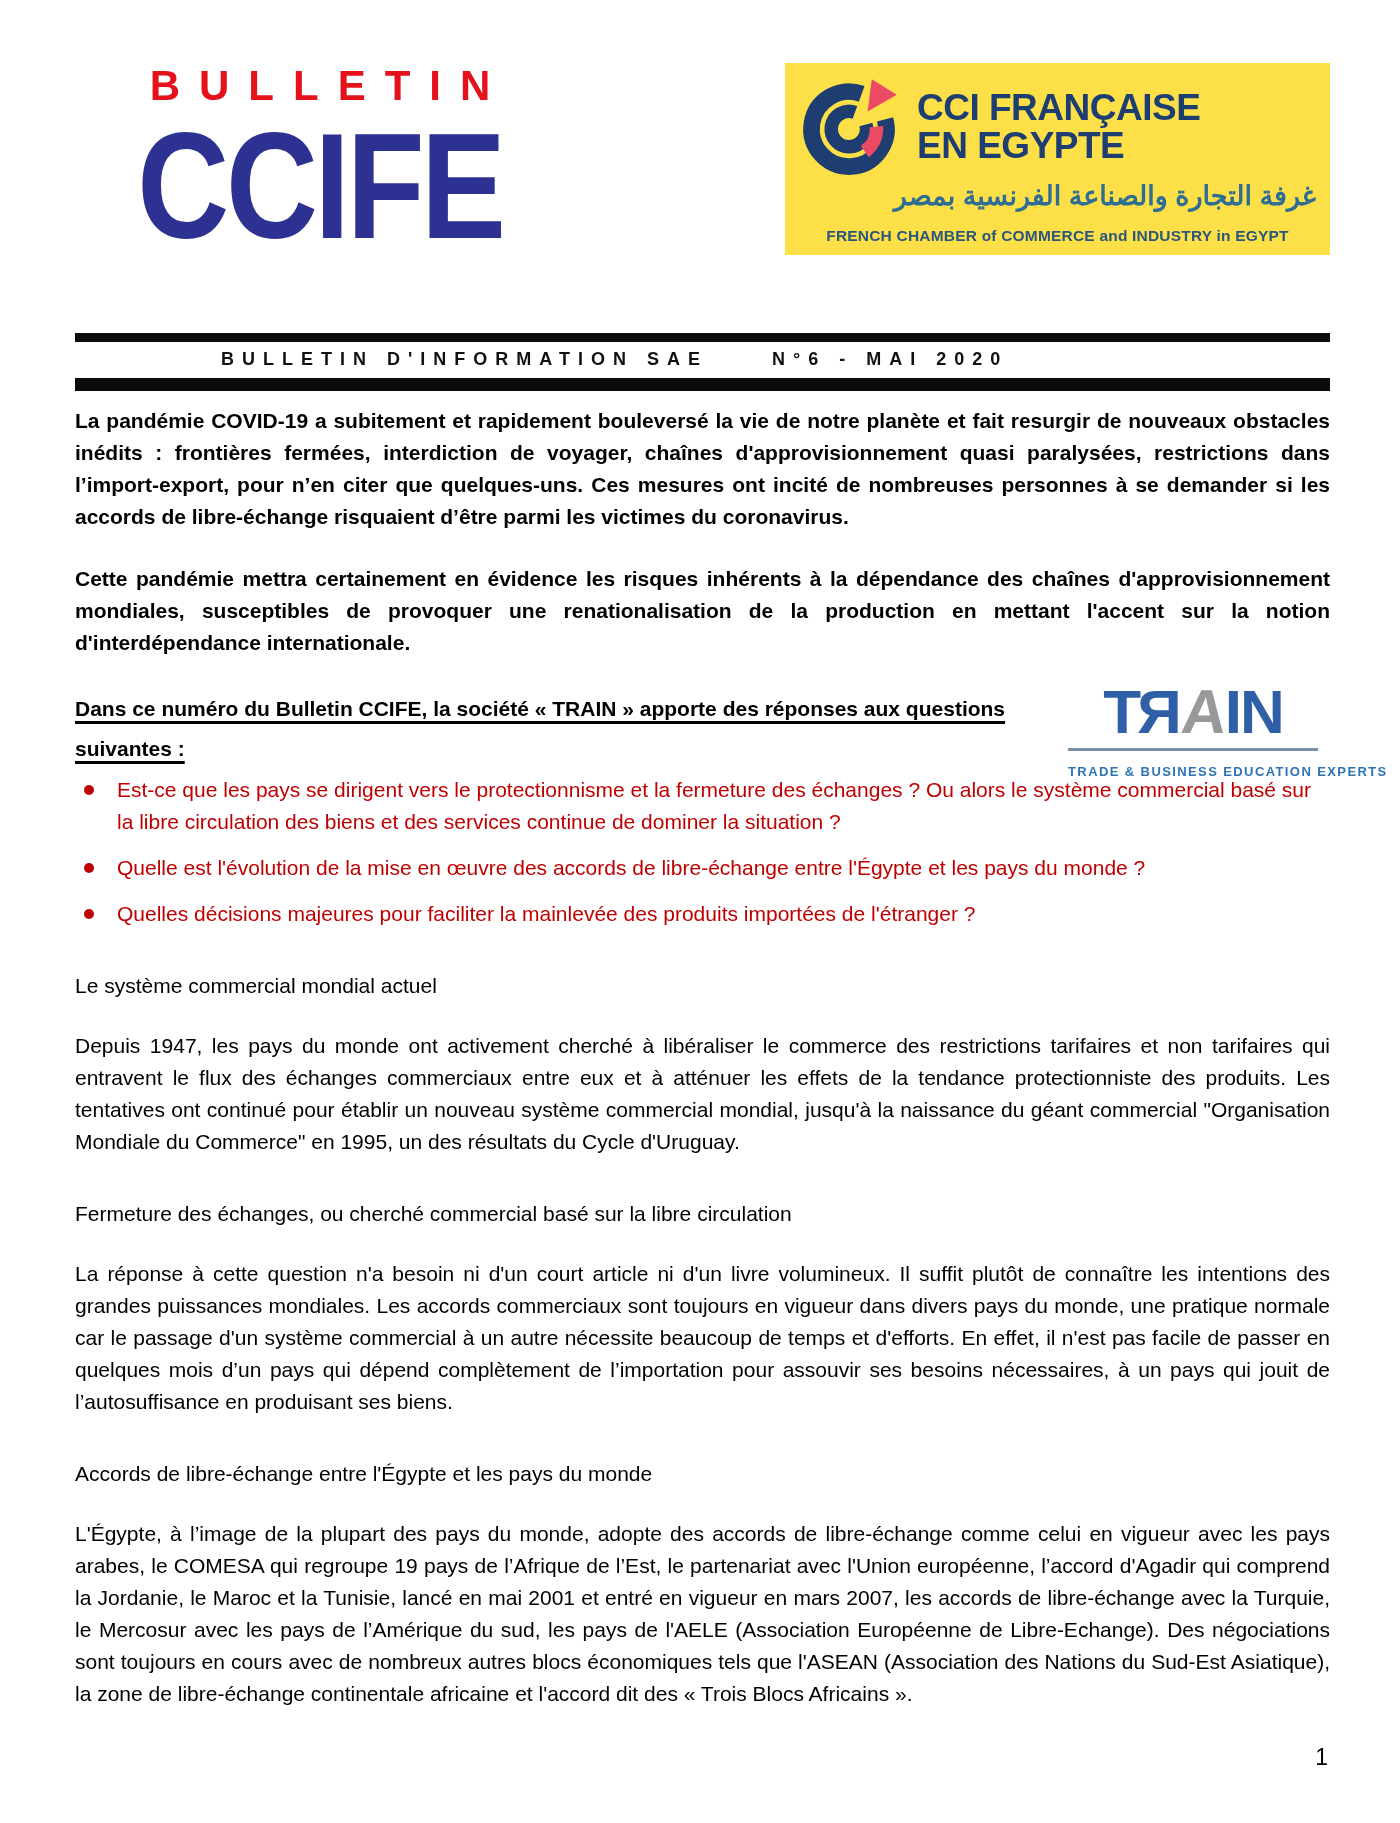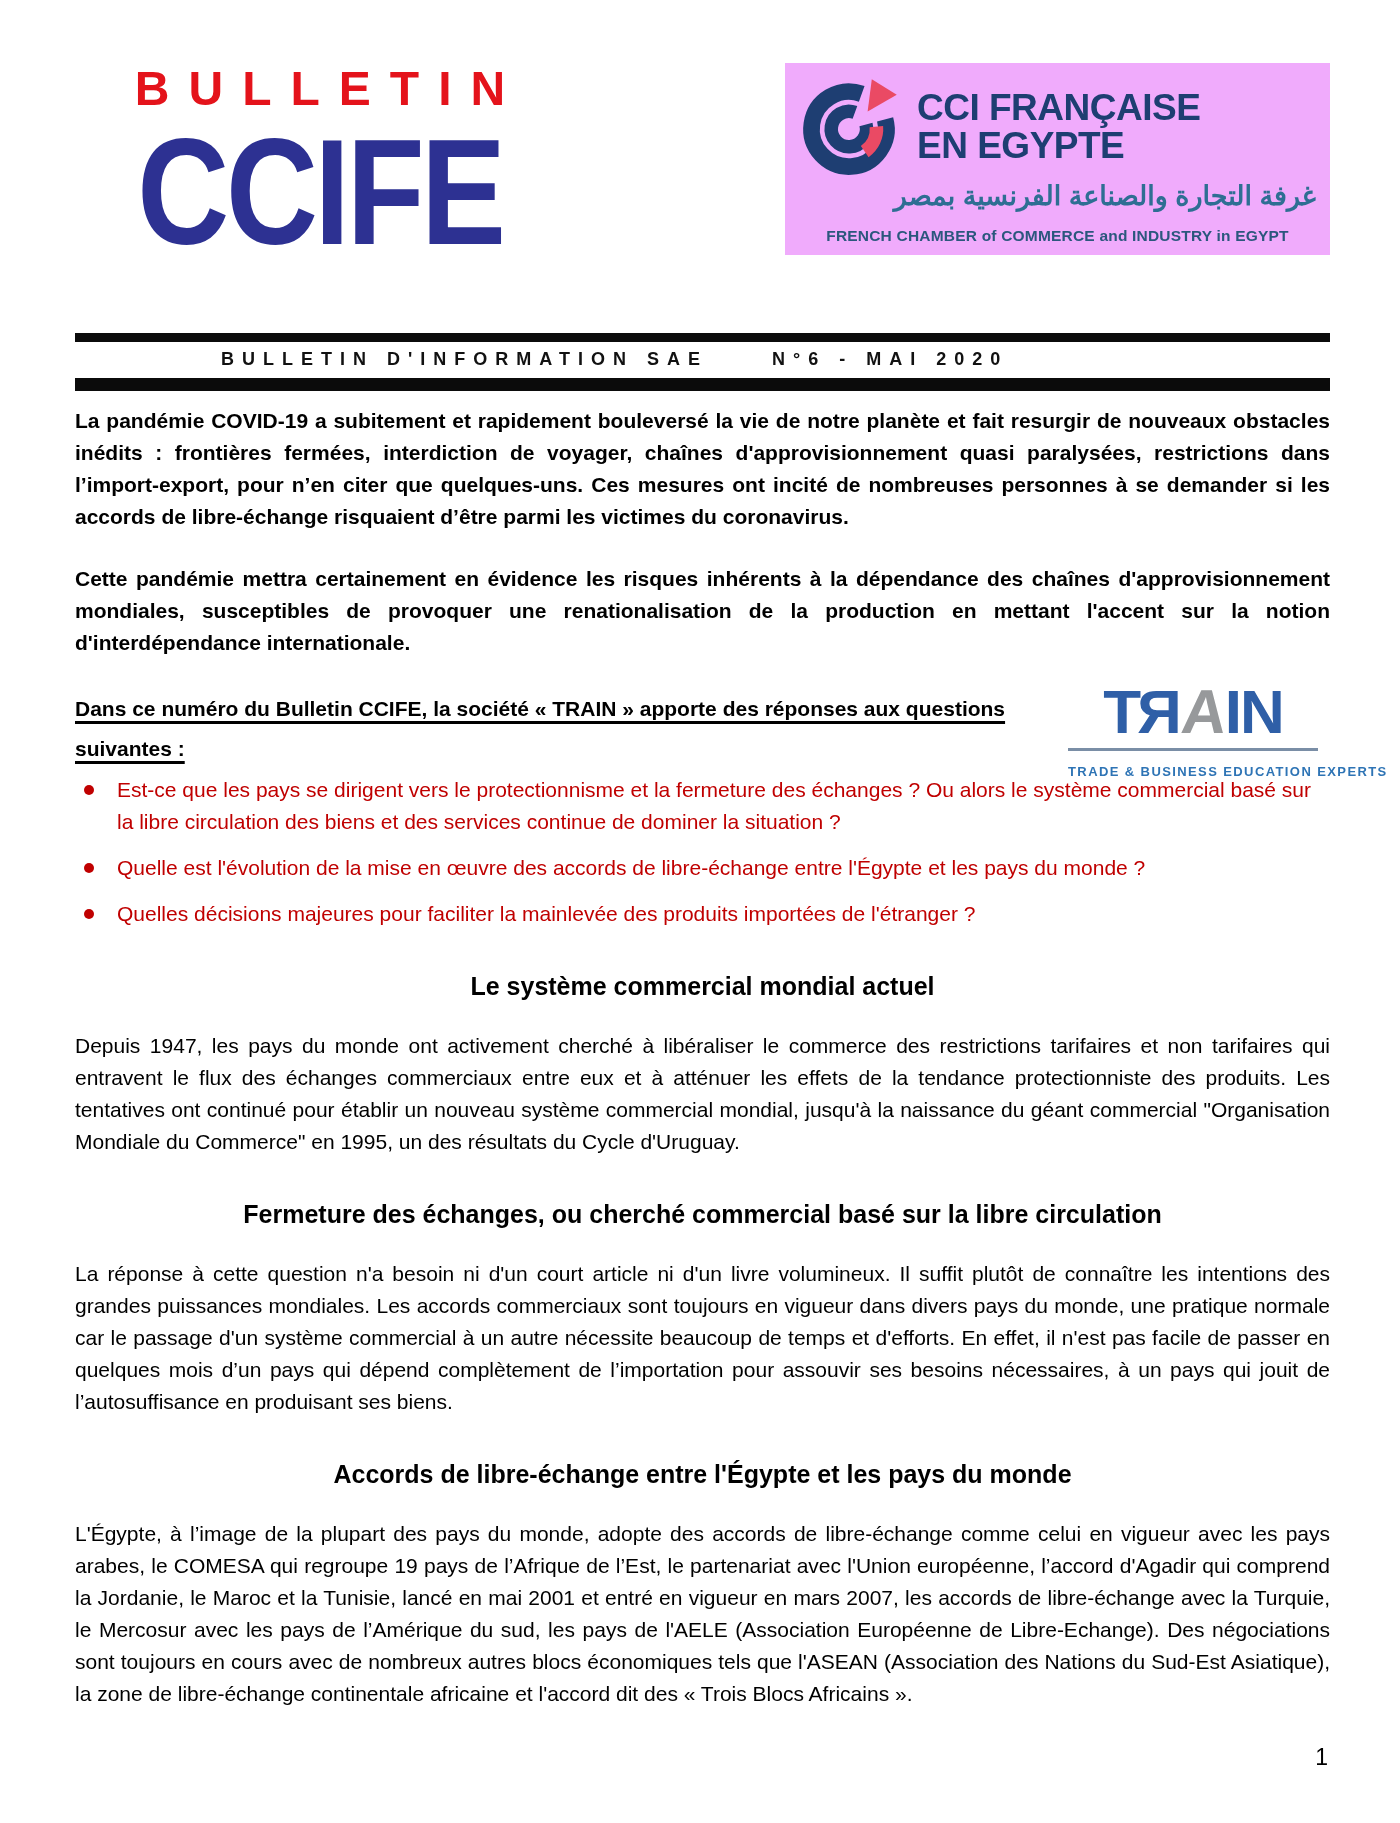--- a/index.html
+++ b/index.html
@@ -11,31 +11,31 @@
     box-sizing:border-box;
     padding:30px 70px 0 75px;
     font-family:"Liberation Sans",sans-serif;
     color:#000;
     overflow:hidden;
   }
   
   .masthead{position:relative;height:303px;}
   .title-block{position:absolute;left:20px;top:35px;width:450px;text-align:center;}
   .bulletin-title{
-    color:#e4131b;font-size:48px;font-weight:bold;
+    color:#e4131b;font-size:42px;font-weight:bold;
     letter-spacing:19px;text-indent:19px;line-height:1;
   }
   .ccife-title{
     color:#2d3192;font-size:150px;font-weight:bold;line-height:.92;
     letter-spacing:-4px;margin-top:10px;
     transform:scaleX(.85);transform-origin:center;
   }
   .logo-box{
     position:absolute;right:0;top:33px;width:545px;
-    background:#f0abfc;padding:12px 14px 10px;box-sizing:border-box;
+    background:#fde047;padding:12px 14px 10px;box-sizing:border-box;
   }
   .logo-row{display:flex;align-items:center;gap:14px;justify-content:flex-start;}
   .cci-mark{flex:0 0 auto;}
   .org-name{
     color:#1e3e72;font-weight:bold;font-size:37px;line-height:1.02;
     letter-spacing:-.5px;white-space:nowrap;
   }
   .arabic-name{
     color:#2e6e93;font-size:27px;font-weight:bold;text-align:right;
     direction:rtl;margin-top:0;line-height:1.3;
@@ -83,21 +83,21 @@
   .questions{list-style:none;margin:5px 0 0;padding:0;color:#c00000;}
   .questions li{
     position:relative;padding-left:42px;margin-bottom:14px;
     line-height:32px;text-align:left;
   }
   .questions li .dot{
     position:absolute;left:9px;top:11px;width:10px;height:10px;
     border-radius:50%;background:#c00000;
   }
   
-  .section-heading{font-size:25px;font-weight:bold;margin:40px 0 0;line-height:32px;text-align:center;}
+  .section-heading{font-size:21px;font-weight:normal;margin:40px 0 0;line-height:32px;}
   .section-body{margin:28px 0 0;text-align:justify;}
   
   .page-number{position:absolute;right:72px;bottom:52px;font-size:23px;color:#000;}
 </style>
 </head>
 <body>
 
 <div class="page">
 
   <div class="masthead">

